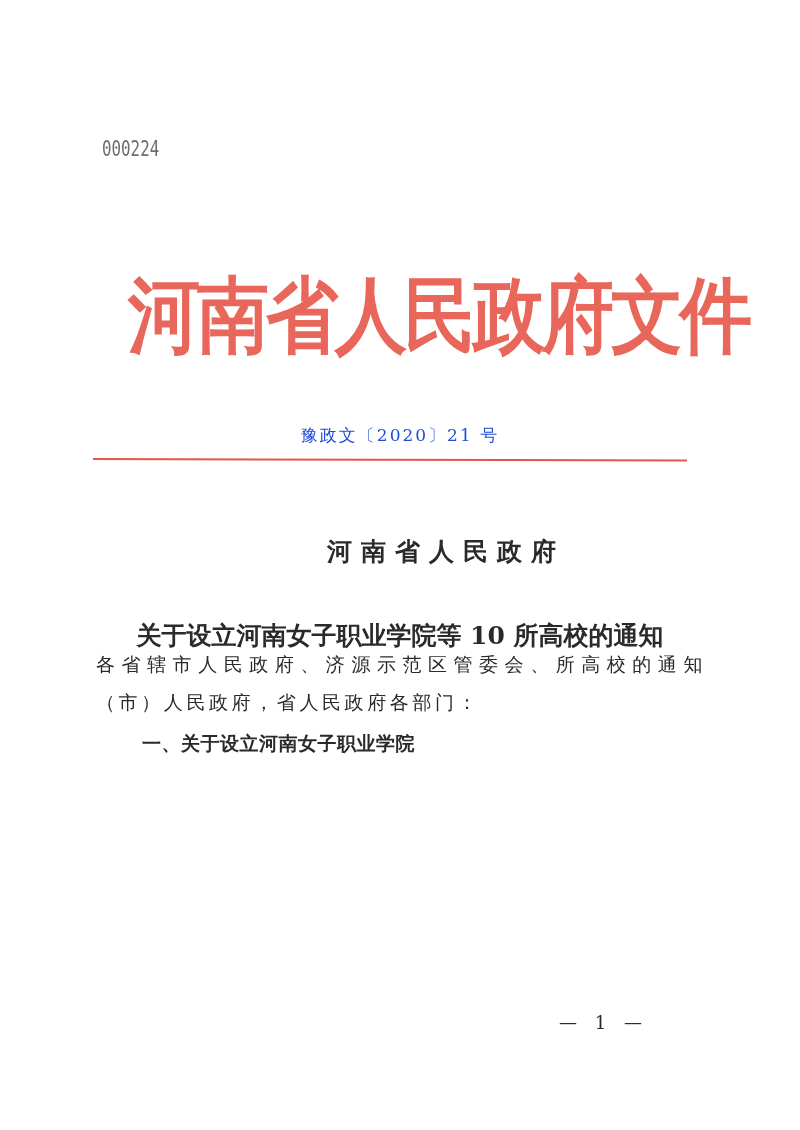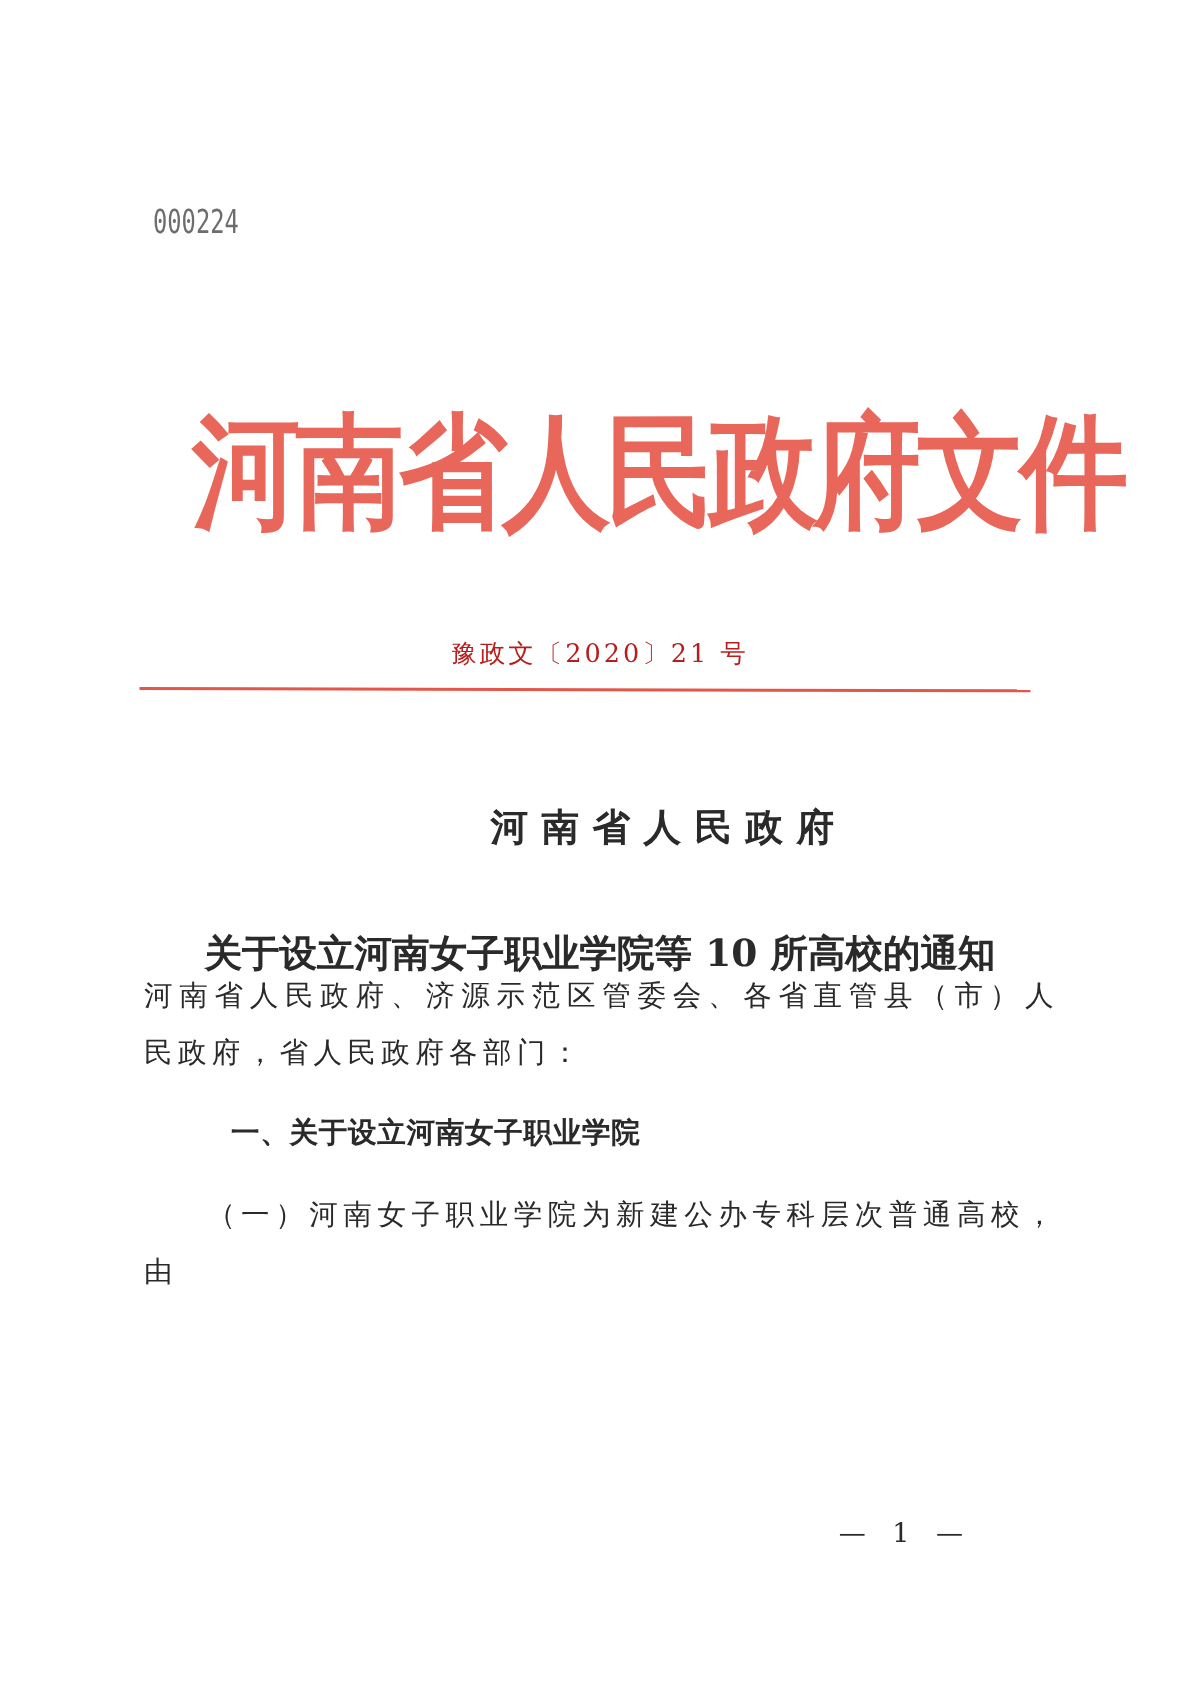--- a/index.html
+++ b/index.html
@@ -43,21 +43,21 @@
       transform-origin: left top;
     }
     .doc-number {
       position: absolute;
       left: 0;
       width: 800px;
       top: 424px;
       text-align: center;
       font-size: 17px;
       letter-spacing: 2px;
-      color: #b91c1c;
+      color: #1d4ed8;
     }
     .red-rule {
       position: absolute;
       left: 93px;
       top: 458px;
       width: 594px;
       height: 2px;
       background: #e3574a;
       transform: rotate(0.15deg);
       transform-origin: left center;
@@ -97,21 +97,21 @@
     }
     .para {
       margin: 0;
       text-align: justify;
       text-align-last: left;
     }
     .indent {
       text-indent: 42px;
     }
     .section-heading {
-      margin: 16px;
+      margin: 4px;
       text-indent: 42px;
       font-family: Liberation Sans, sans-serif;
       font-weight: bold;
       letter-spacing: 0.5px;
       font-size: 19px;
     }
     .page-number {
       position: absolute;
       right: 152px;
       top: 1012px;
@@ -130,20 +130,19 @@
   <div class="masthead">河南省人民政府文件</div>
 
   <div class="doc-number">豫政文〔2020〕21 号</div>
 
   <div class="red-rule"></div>
 
   <div class="title-line1">河南省人民政府</div>
   <div class="title-line2">关于设立河南女子职业学院等 10 所高校的通知</div>
 
   <div class="body-text" style="top: 645px;">
-    <p class="para">河南省人民政府、济源示范区管委会、各省直管县（市）人民政府，省人民政府各部门：</p>
+    <p class="para">各省辖市人民政府、济源示范区管委会、所高校的通知（市）人民政府，省人民政府各部门：</p>
     <p class="section-heading">一、关于设立河南女子职业学院</p>
-    <p class="para indent">（一）河南女子职业学院为新建公办专科层次普通高校，由</p>
   </div>
 
   <div class="page-number">— 1 —</div>
 
 </div>
 
 </body></html>

